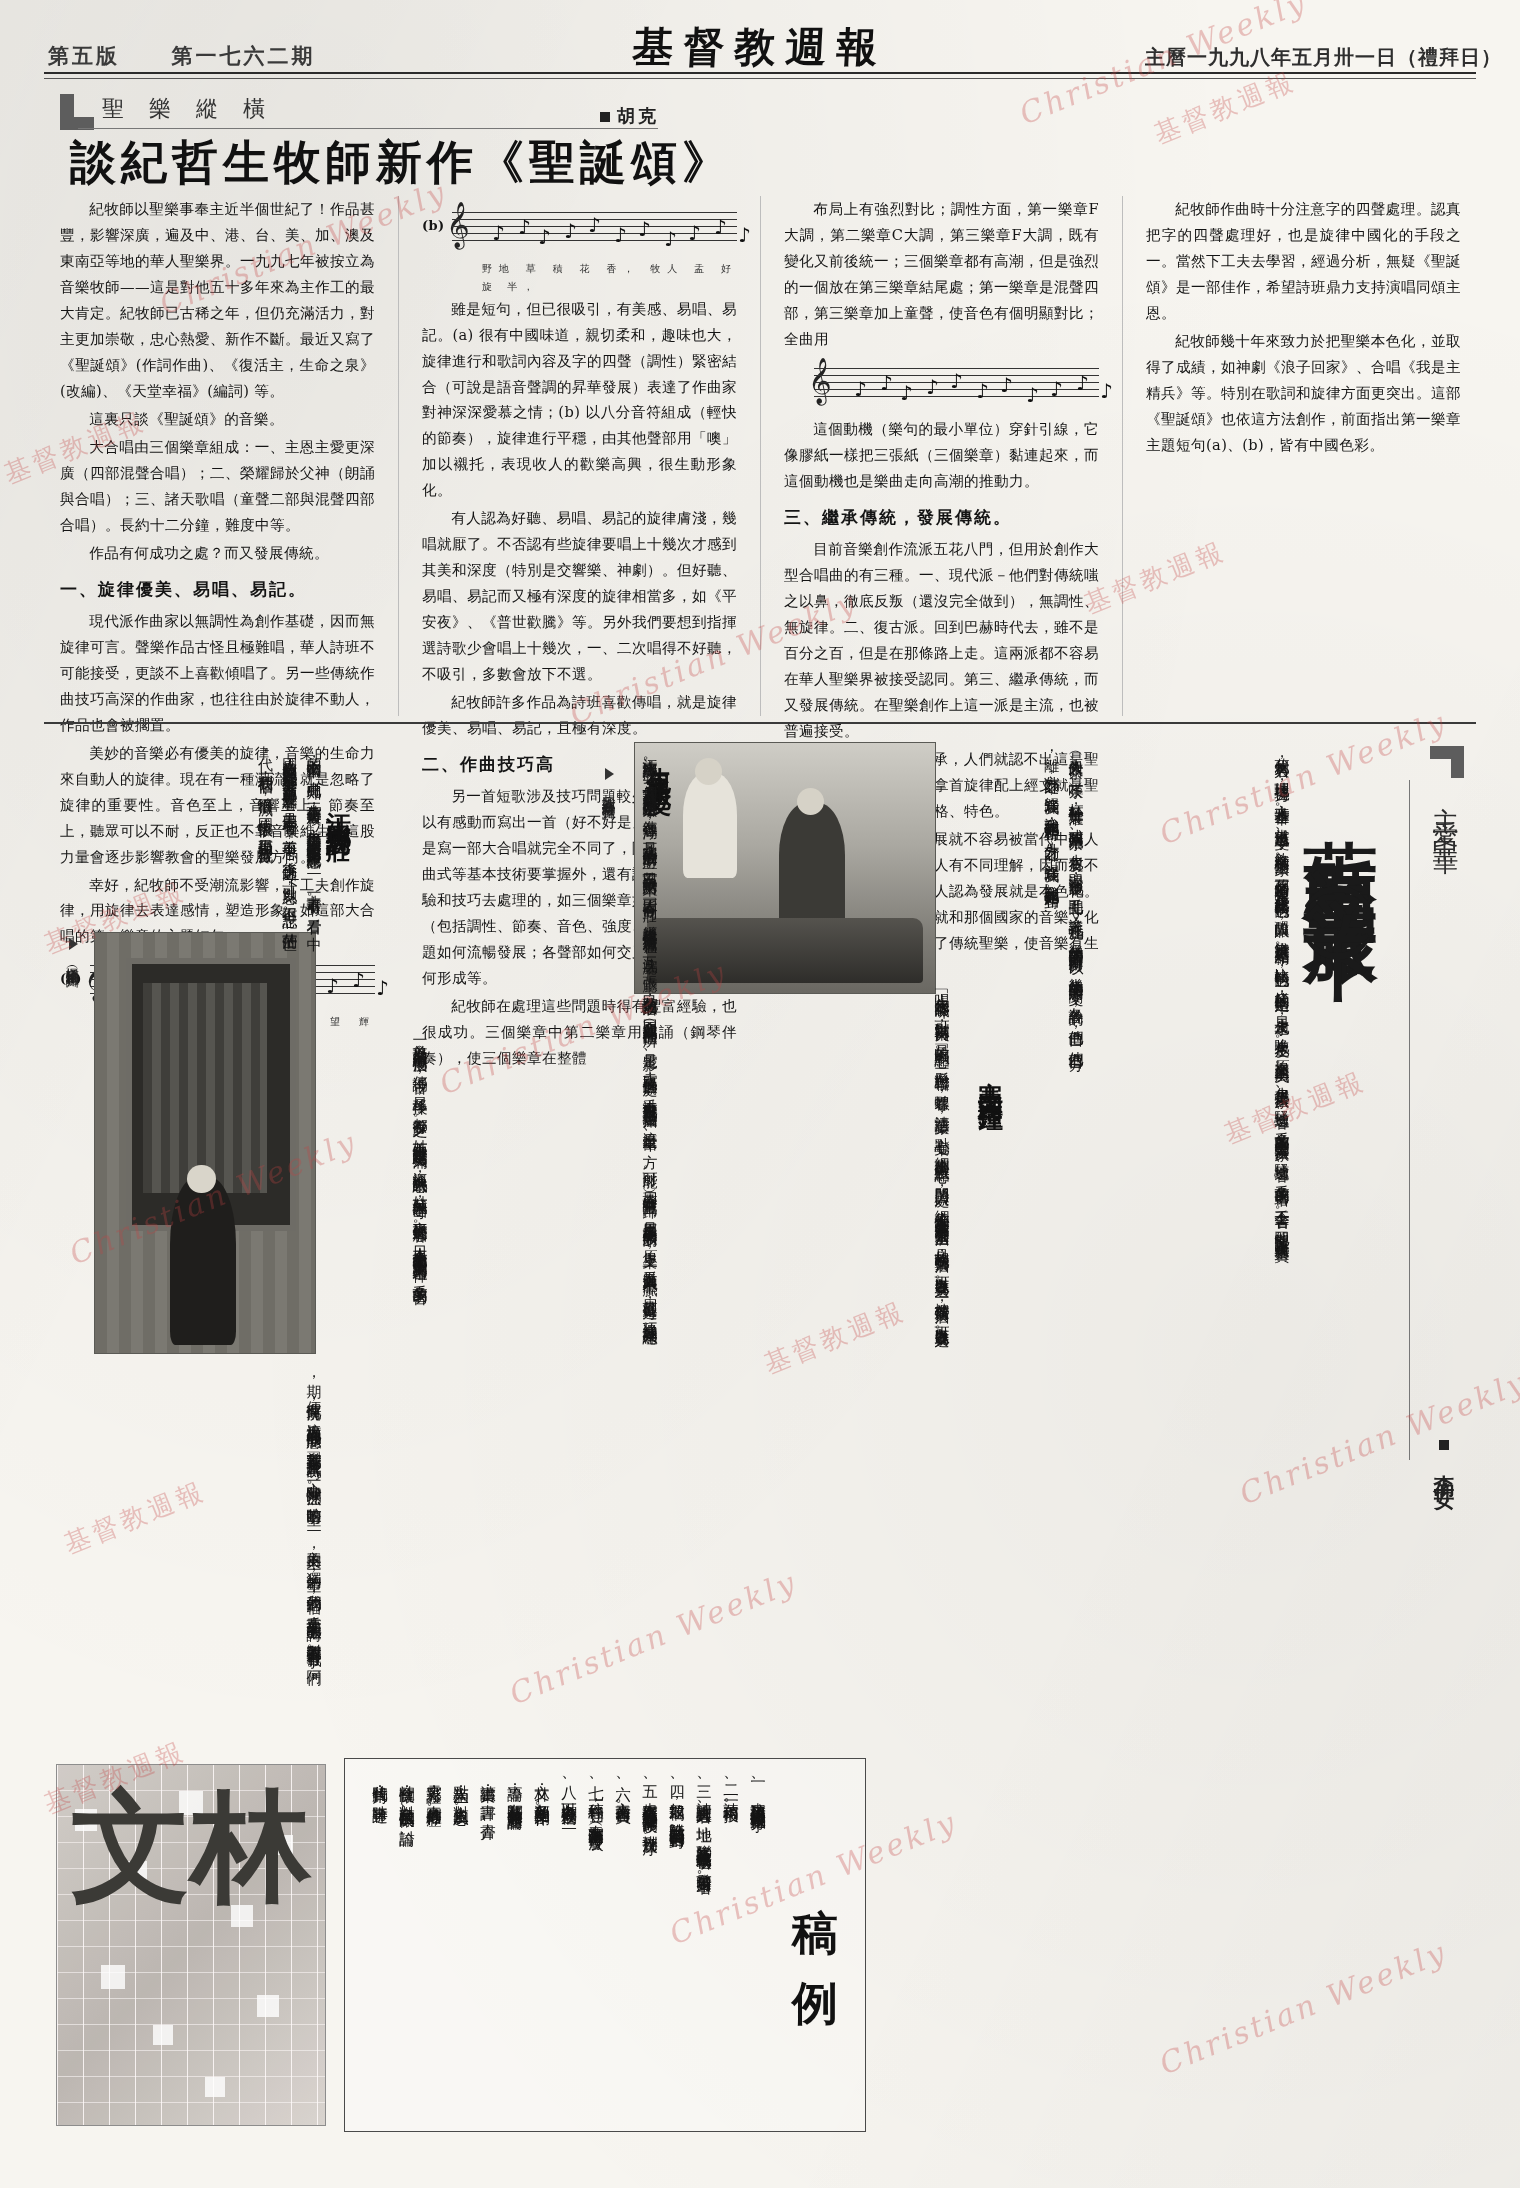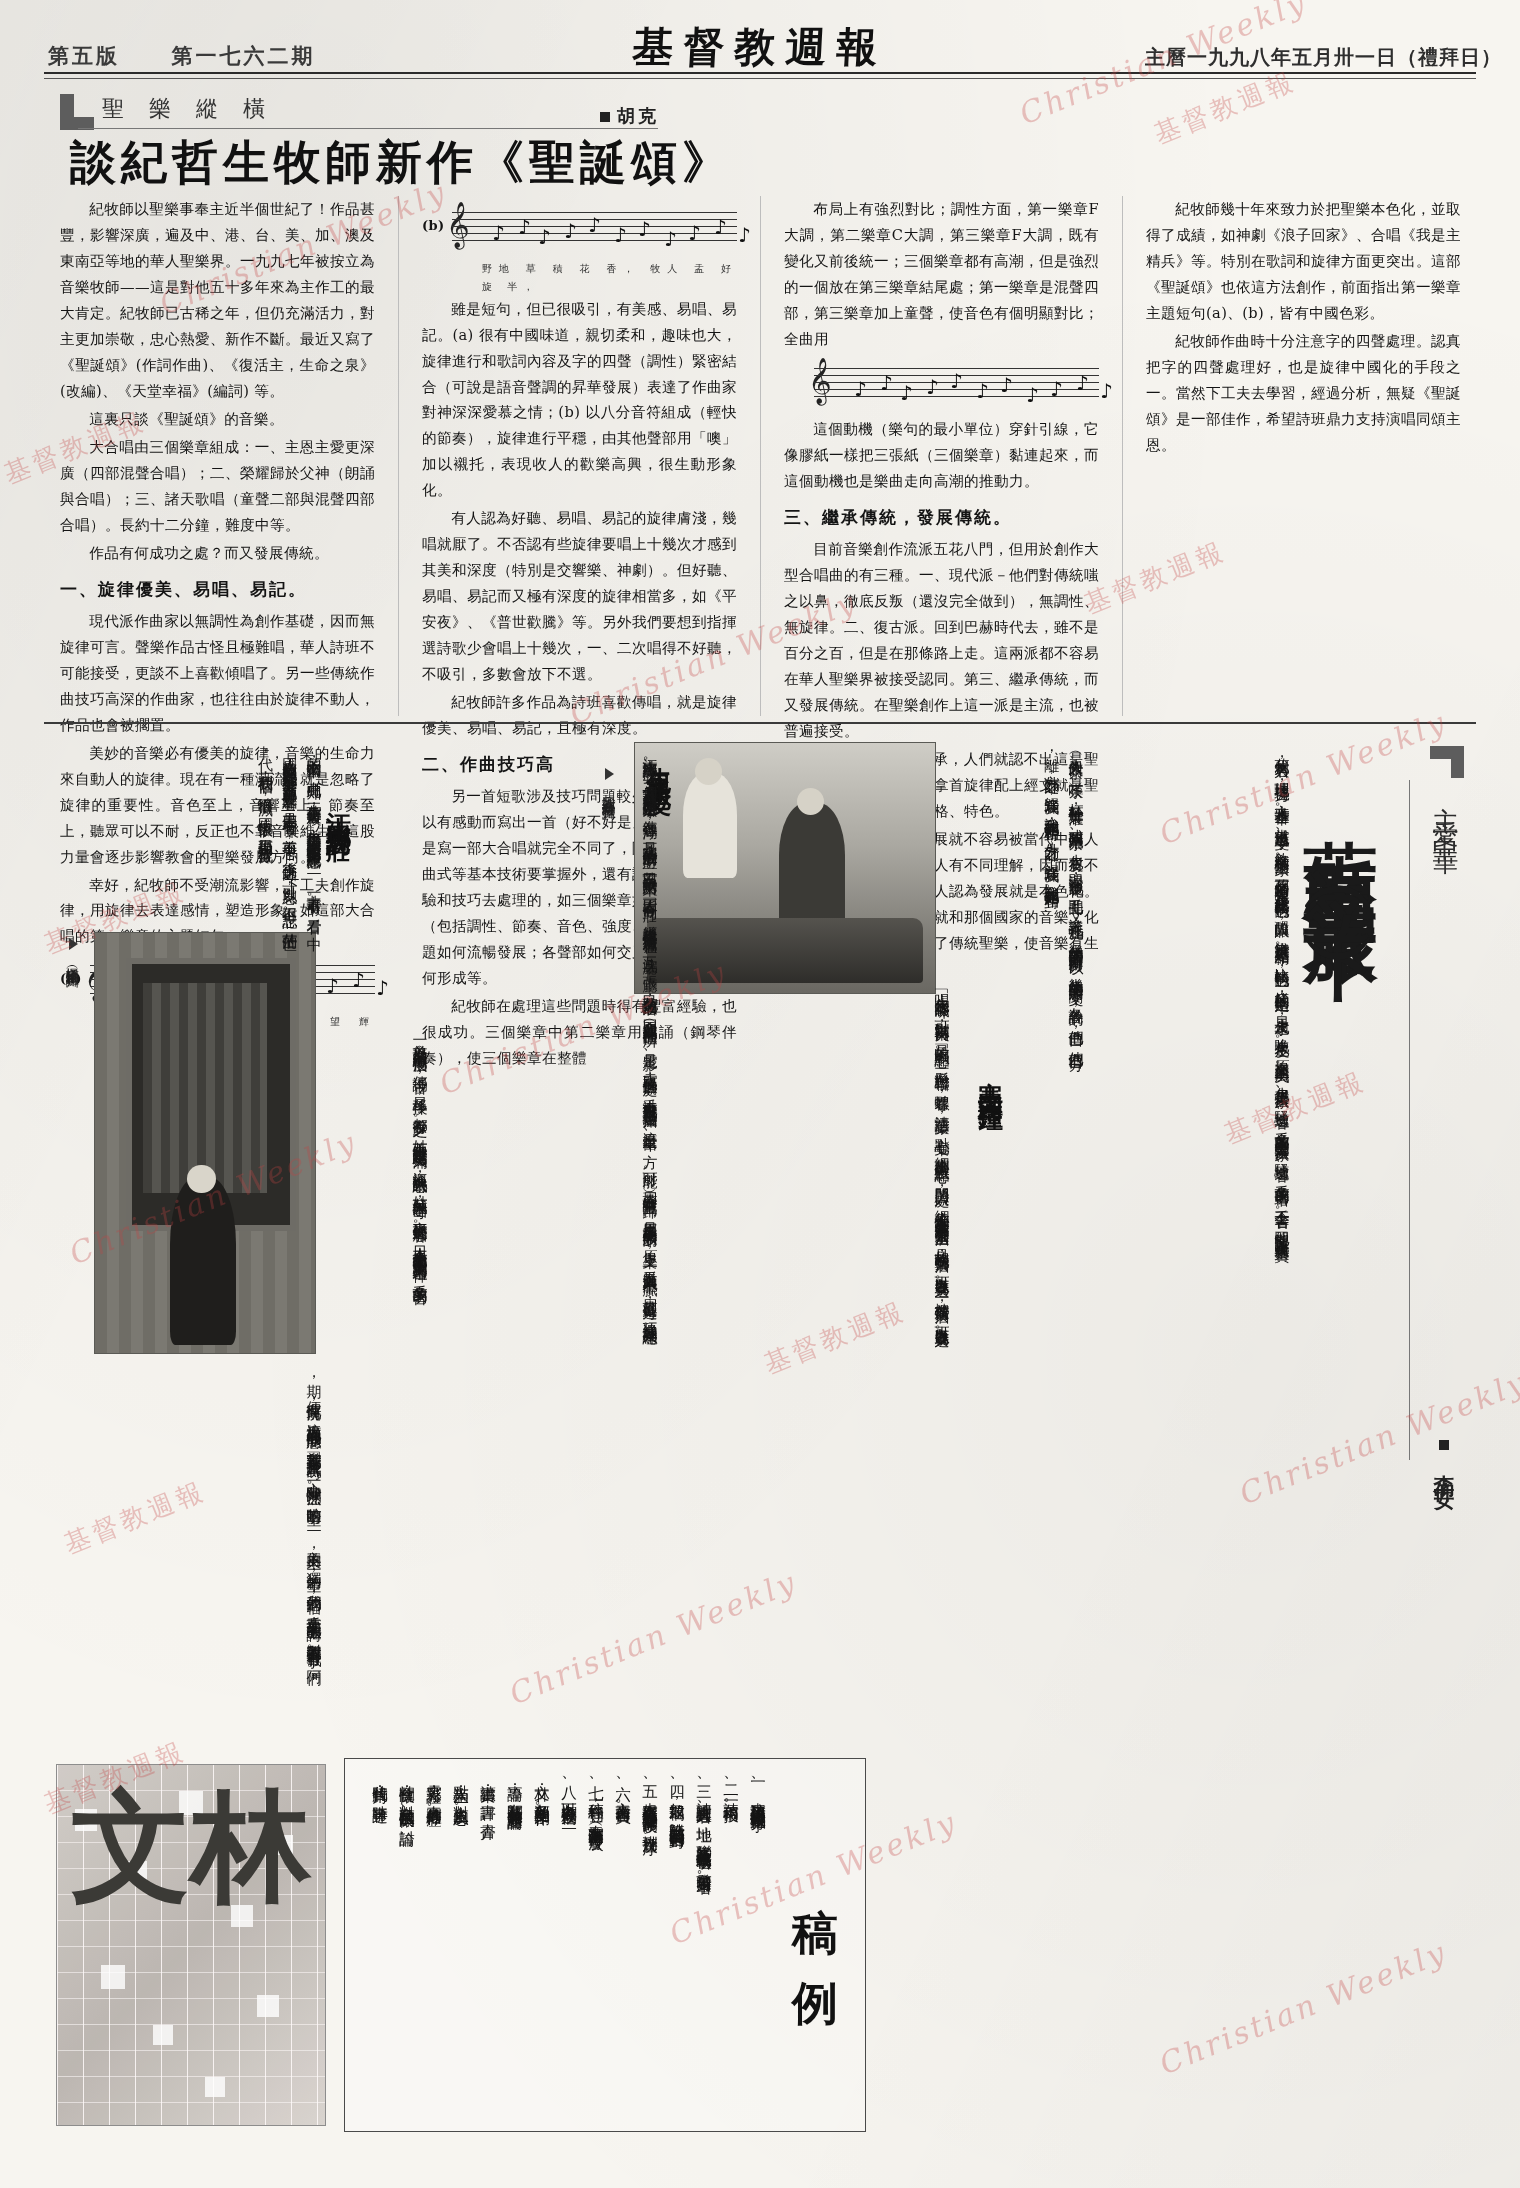--- a/index.html
+++ b/index.html
@@ -336,22 +336,22 @@
             </span>
           </div>
         </div>
         <p>這個動機（樂句的最小單位）穿針引線，它像膠紙一樣把三張紙（三個樂章）黏連起來，而這個動機也是樂曲走向高潮的推動力。</p>
         <h4>三、繼承傳統，發展傳統。</h4>
         <p>目前音樂創作流派五花八門，但用於創作大型合唱曲的有三種。一、現代派－他們對傳統嗤之以鼻，徹底反叛（還沒完全做到），無調性、無旋律。二、復古派。回到巴赫時代去，雖不是百分之百，但是在那條路上走。這兩派都不容易在華人聖樂界被接受認同。第三、繼承傳統，而又發展傳統。在聖樂創作上這一派是主流，也被普遍接受。</p>
         <p>為何要繼承？不繼承，人們就認不出這是聖樂。須知，並不是隨便拿首旋律配上經文就是聖樂。聖樂有它本身的風格、特色。</p>
         <p>為何要發展？不發展就不容易被當代中國人接受。怎樣發展？每個人有不同理解，因而有不同發展方法。不過我個人認為發展就是本色化。傳統聖樂到了哪個國家就和那個國家的音樂文化融合起來。這樣就發展了傳統聖樂，使音樂有生命力。</p>
       </div>
     <div class="tcol c4" id="tcol4">
+        <p>紀牧師作曲時十分注意字的四聲處理。認真把字的四聲處理好，也是旋律中國化的手段之一。當然下工夫去學習，經過分析，無疑《聖誕頌》是一部佳作，希望詩班鼎力支持演唱同頌主恩。</p>
         <p>紀牧師幾十年來致力於把聖樂本色化，並取得了成績，如神劇《浪子回家》、合唱《我是主精兵》等。特別在歌詞和旋律方面更突出。這部《聖誕頌》也依這方法創作，前面指出第一樂章主題短句(a)、(b)，皆有中國色彩。</p>
-        <p>紀牧師作曲時十分注意字的四聲處理。認真把字的四聲處理好，也是旋律中國化的手段之一。當然下工夫去學習，經過分析，無疑《聖誕頌》是一部佳作，希望詩班鼎力支持演唱同頌主恩。</p>
       </div>
   </div>
 
   <div class="mid-rule"></div>
 
   <div class="feature">
 
     <div class="feat-title-box">
       <span class="feat-kicker-mark"></span>
       <div class="feat-kicker">主愛中華</div>

